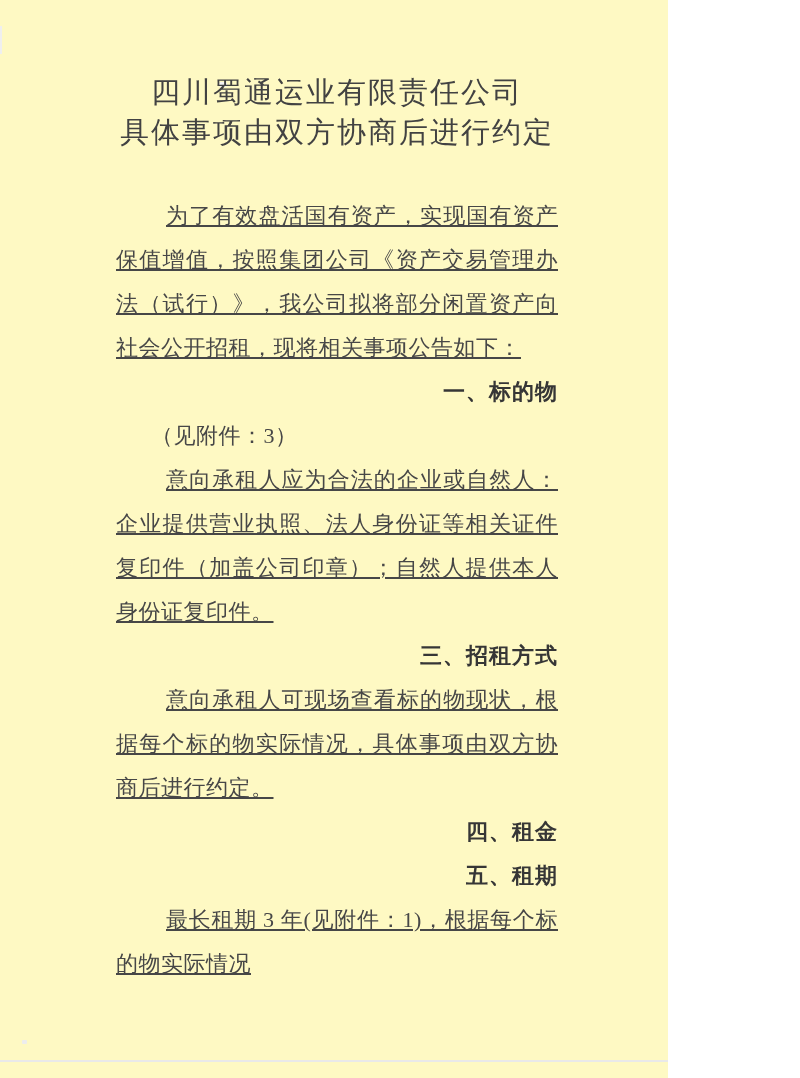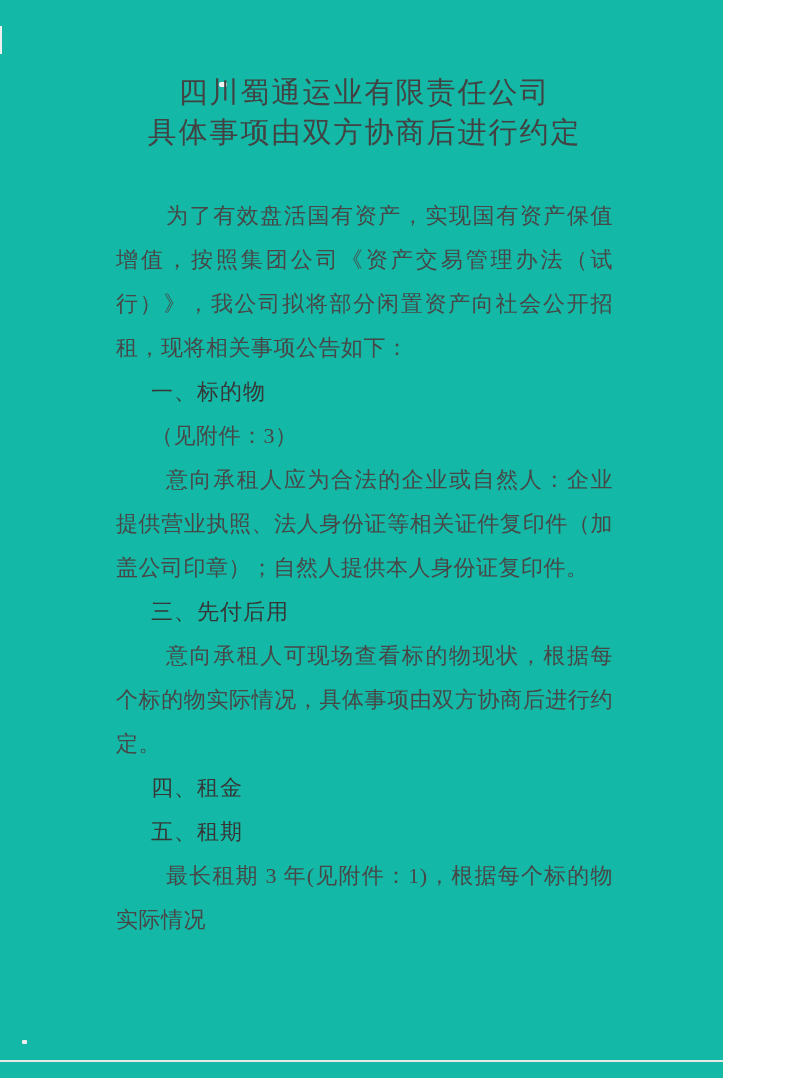--- a/index.html
+++ b/index.html
@@ -4,23 +4,23 @@
 <style>
   * { margin: 0; padding: 0; box-sizing: border-box; }
   html, body { background: #ffffff; }
   body {
     width: 800px;
     height: 1078px;
     font-family: "Liberation Serif", "DejaVu Serif", serif;
   }
   .page {
     position: relative;
-    width: 723px;
+    width: 668px;
     height: 1078px;
-    background: #14b8a6;
+    background: #fef9c3;
     overflow: hidden;
     padding-left: 12px;
   }
   .content {
     position: absolute;
     left: 116px;
     right: 110px;
     top: 72px;
   }
   .doc-title { margin-bottom: 42px; }
@@ -32,30 +32,31 @@
     font-weight: 500;
     color: #424242;
   }
   .para {
     font-size: 22px;
     line-height: 44px;
     color: #474747;
     text-align: justify;
     letter-spacing: 0.5px;
   }
-  .para.indent { text-indent: 50px; }
+  .para.indent { text-indent: 50px; text-decoration: underline; }
   .para.hang { padding-left: 35px; }
   .section-heading {
     font-size: 22px;
     line-height: 44px;
-    font-weight: normal;
+    font-weight: bold;
     letter-spacing: 1px;
     color: #363636;
     padding-left: 35px;
     font-family: "Liberation Sans", "DejaVu Sans", sans-serif;
+    text-align: right;
   }
   .scan-line {
     position: absolute;
     left: 0;
     right: 0;
     top: 1060px;
     height: 2px;
     background: #e9e9e9;
   }
   .scan-speck-a {
@@ -104,21 +105,21 @@
     <div>
       <div class="section-heading">一、标的物</div>
       <p class="para hang">（见附件：3）</p>
     </div>
 
     <div>
       <p class="para indent">意向承租人应为合法的企业或自然人：企业提供营业执照、法人身份证等相关证件复印件（加盖公司印章）；自然人提供本人身份证复印件。</p>
     </div>
 
     <div>
-      <div class="section-heading">三、先付后用</div>
+      <div class="section-heading">三、招租方式</div>
       <p class="para indent">意向承租人可现场查看标的物现状，根据每个标的物实际情况，具体事项由双方协商后进行约定。</p>
     </div>
 
     <div>
       <div class="section-heading">四、租金</div>
     </div>
 
     <div>
       <div class="section-heading">五、租期</div>
       <p class="para indent">最长租期 3 年(见附件：1)，根据每个标的物实际情况</p>

